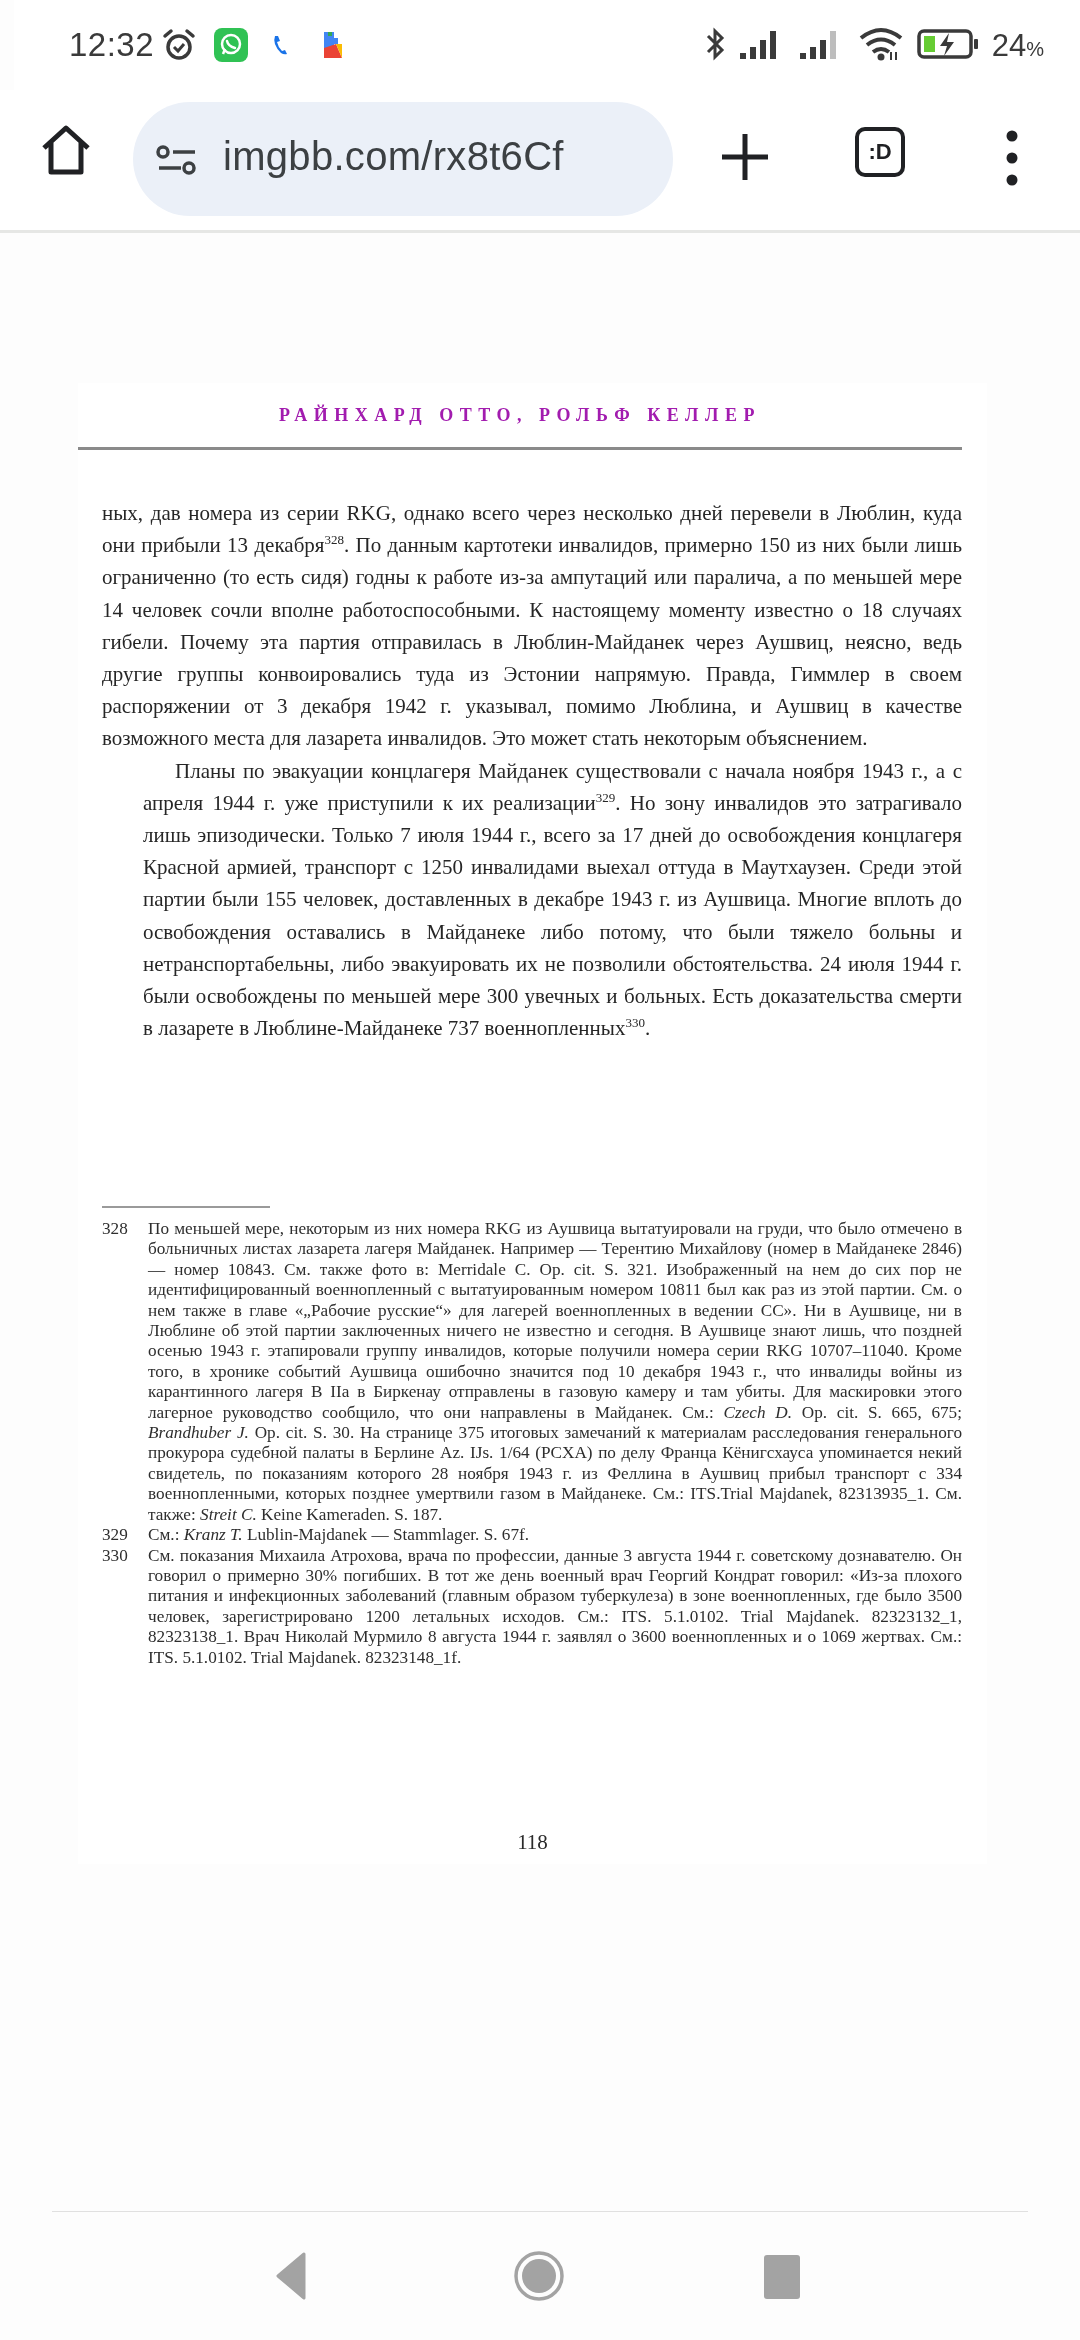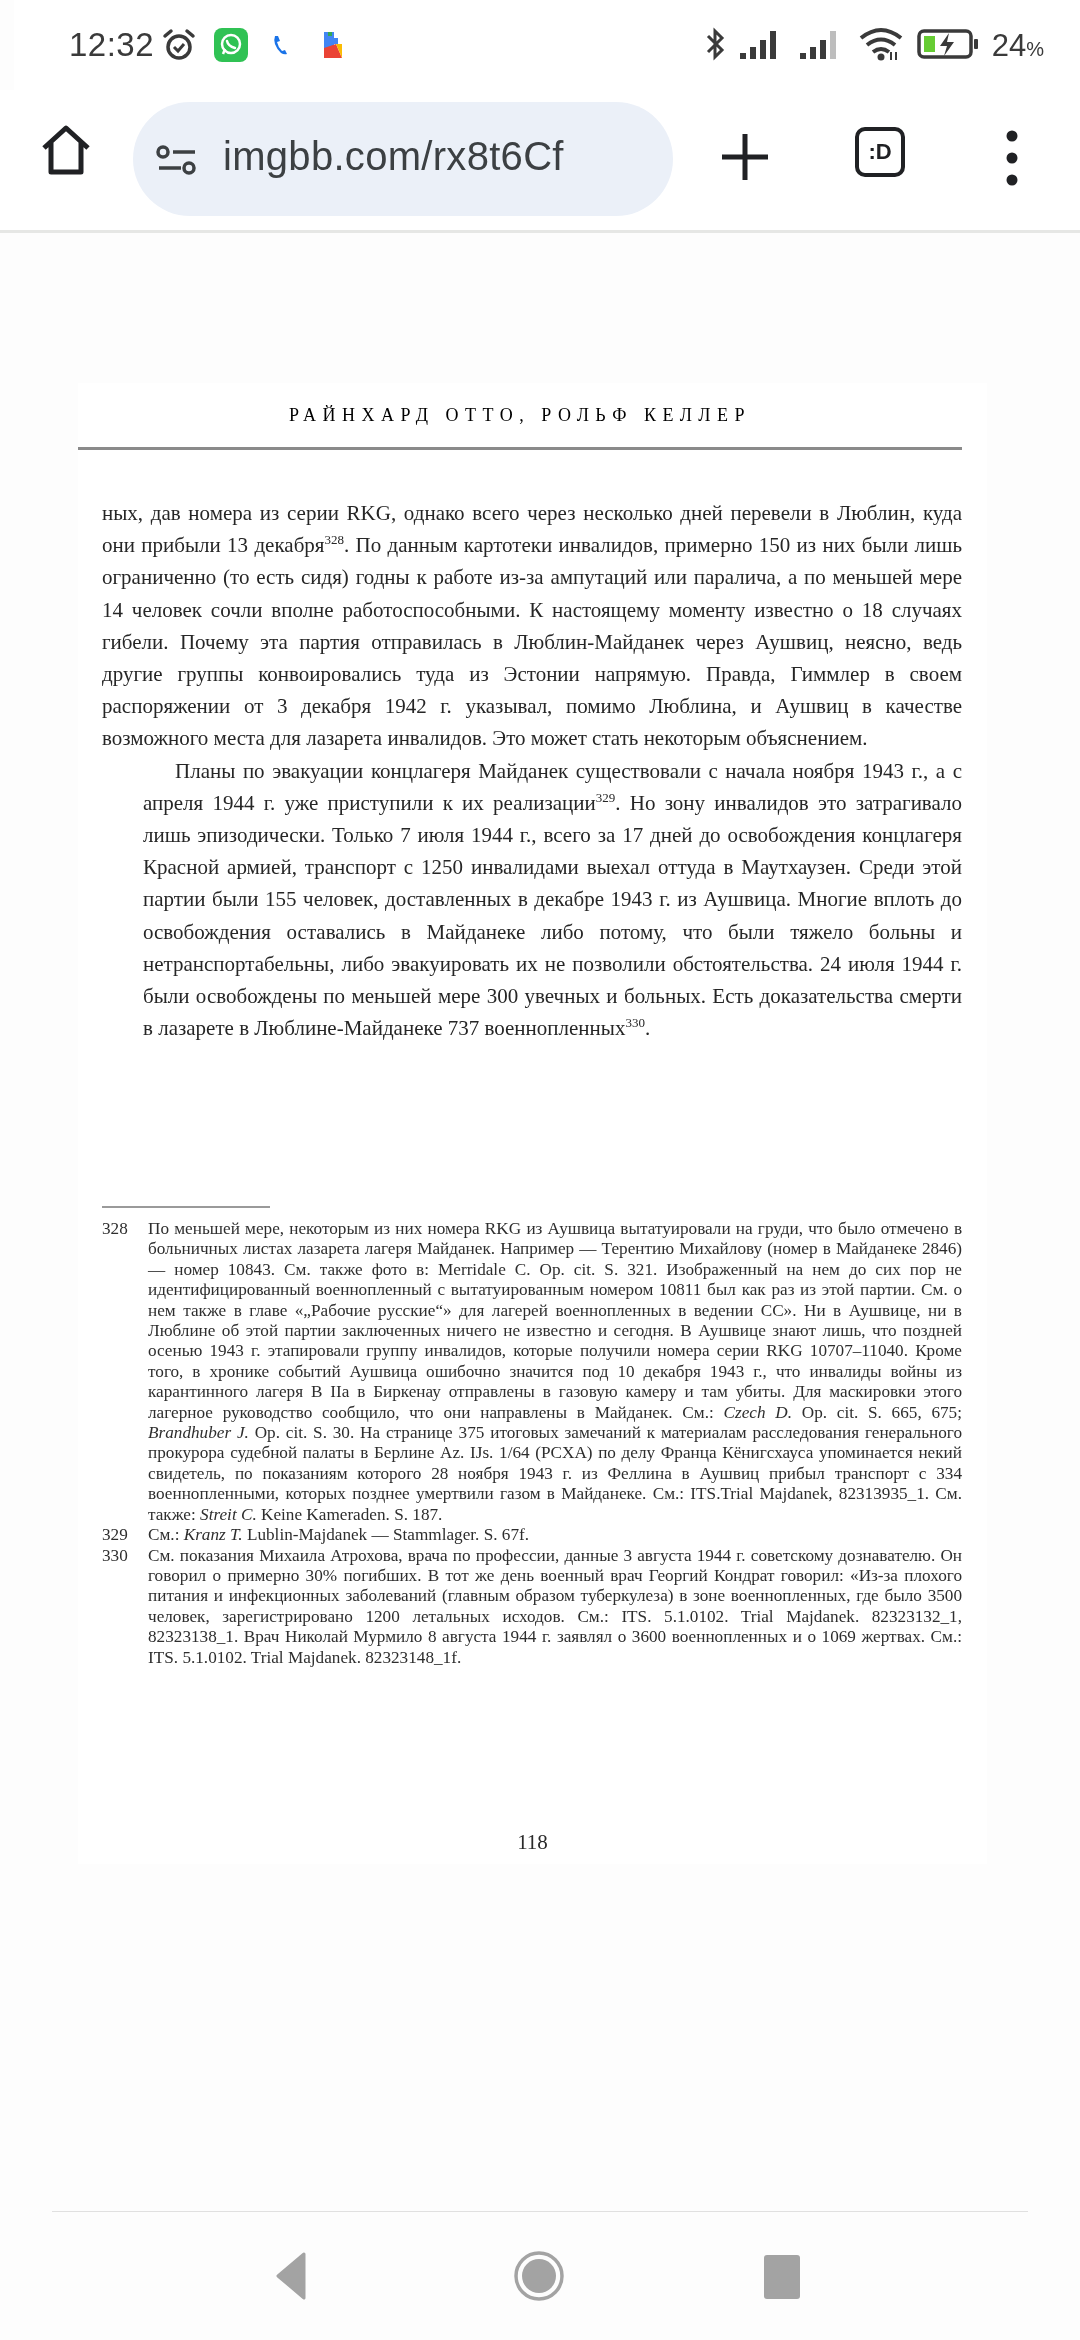--- a/index.html
+++ b/index.html
@@ -27,21 +27,21 @@
   .tb-divider { position:absolute; left:0; top:230px; width:1080px; height:3px; background:#e6e7e5; }
 
   
   .viewer { position:absolute; left:0; top:233px; width:1080px; height:1970px; background:#fdfdfd; }
   .page {
     position:absolute; left:78px; top:150px; width:909px; height:1481px; background:#ffffff;
     font-family:"Liberation Serif", serif; color:#2a2a2a;
   }
   .running-head {
     position:absolute; left:0; top:22px; width:884px; text-align:center;
-    font-size:18px; letter-spacing:6.5px; color:#000000;
+    font-size:18px; letter-spacing:6.5px; color:#a21caf;font-weight:bold;
   }
   .head-rule { position:absolute; left:0; top:64px; width:884px; height:3px; background:#8a8a8a; }
   .body-text {
     position:absolute; left:24px; top:114px; width:860px;
     font-size:21px; line-height:32.2px; text-align:justify; color:#262626;
   }
   .body-text p { margin:0; }
   .body-text p.indent { text-indent:32px;margin-left:41px; }
   sup { font-size:0.62em; line-height:0; vertical-align:super; }
   .fn-rule { position:absolute; left:24px; top:823px; width:168px; height:2px; background:#9a9a9a; }

